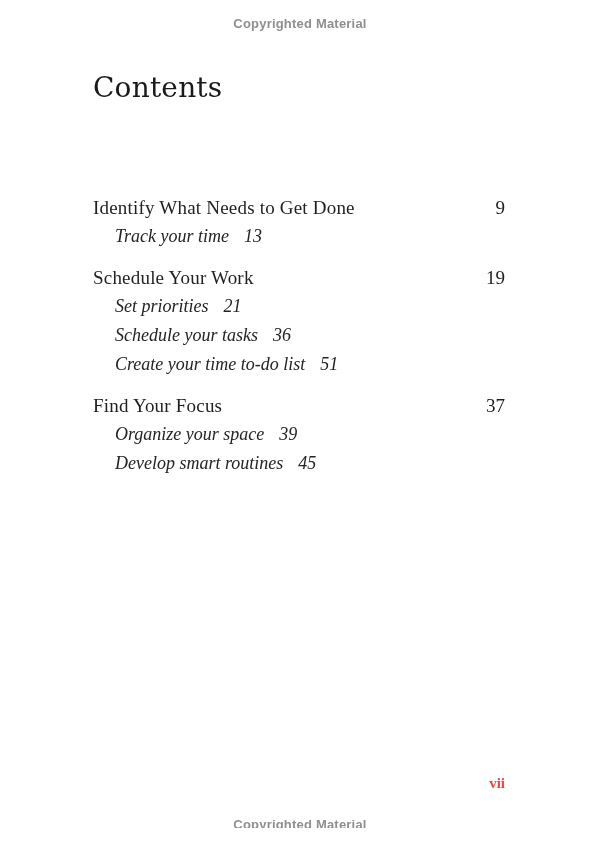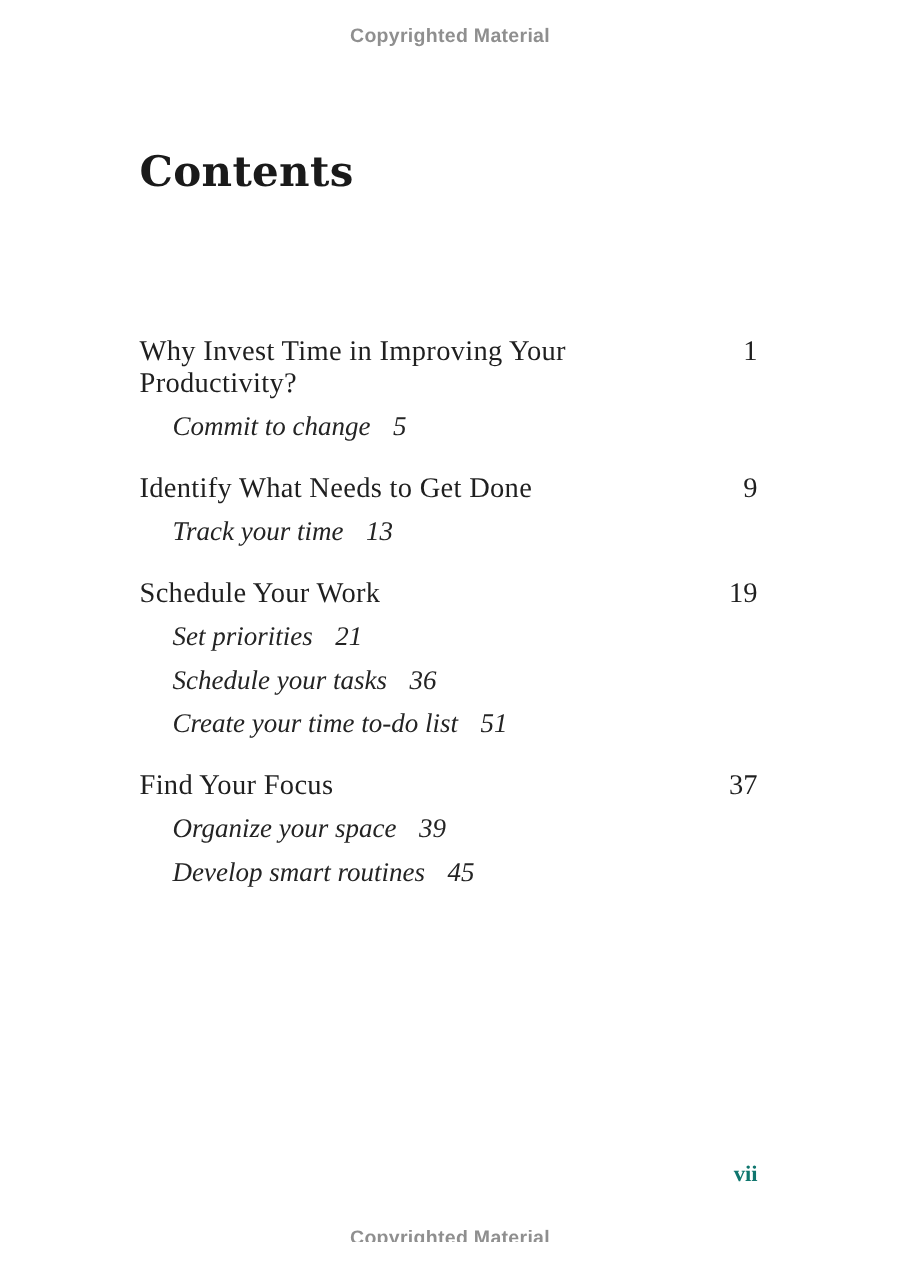--- a/index.html
+++ b/index.html
@@ -26,24 +26,24 @@
   }
   .copyright-top { top: 16px; }
   .copyright-bottom { top: 817px; }
   .content {
     position: absolute;
     top: 0;
     left: 93px;
     right: 95px;
   }
   .book-title {
-    margin-top: 100px;
+    margin-top: 73px;
     font-family: "DejaVu Serif", "Liberation Serif", serif;
     font-size: 28px;
-    font-weight: bold;
+    font-weight: normal;
     line-height: 30px;
     color: #1a1a1a;
     letter-spacing: 0.2px;
   }
   .toc-list { margin-top: 94px; }
   .chapter + .chapter { margin-top: 20px; }
   .chapter-row {
     display: flex;
     justify-content: space-between;
     align-items: baseline;
@@ -61,45 +61,34 @@
     line-height: 21px;
     color: #242424;
   }
   .sub-page { margin-left: 15px; }
   .folio {
     position: absolute;
     top: 775px;
     right: 95px;
     font-size: 15px;
     font-weight: bold;
-    color: #0f766e;
+    color: #ef4444;
   }
 </style>
 </head>
 <body>
 
 <div class="page">
 
   <div class="copyright copyright-top">Copyrighted Material</div>
 
   <div class="content">
     <h1 class="book-title">Contents</h1>
 
     <div class="toc-list">
-  <div class="chapter">
-    <div class="chapter-row">
-      <span class="chapter-title">Why Invest Time in Improving Your Productivity?</span>
-      <span class="chapter-page">1</span>
-    </div>
-    <div class="sub-list">
-  <div class="sub-row">
-    <span class="sub-title">Commit to change</span><span class="sub-page">5</span>
-  </div>
-</div>
-  </div>
 
   <div class="chapter">
     <div class="chapter-row">
       <span class="chapter-title">Identify What Needs to Get Done</span>
       <span class="chapter-page">9</span>
     </div>
     <div class="sub-list">
 
   <div class="sub-row">
     <span class="sub-title">Track your time</span><span class="sub-page">13</span>

